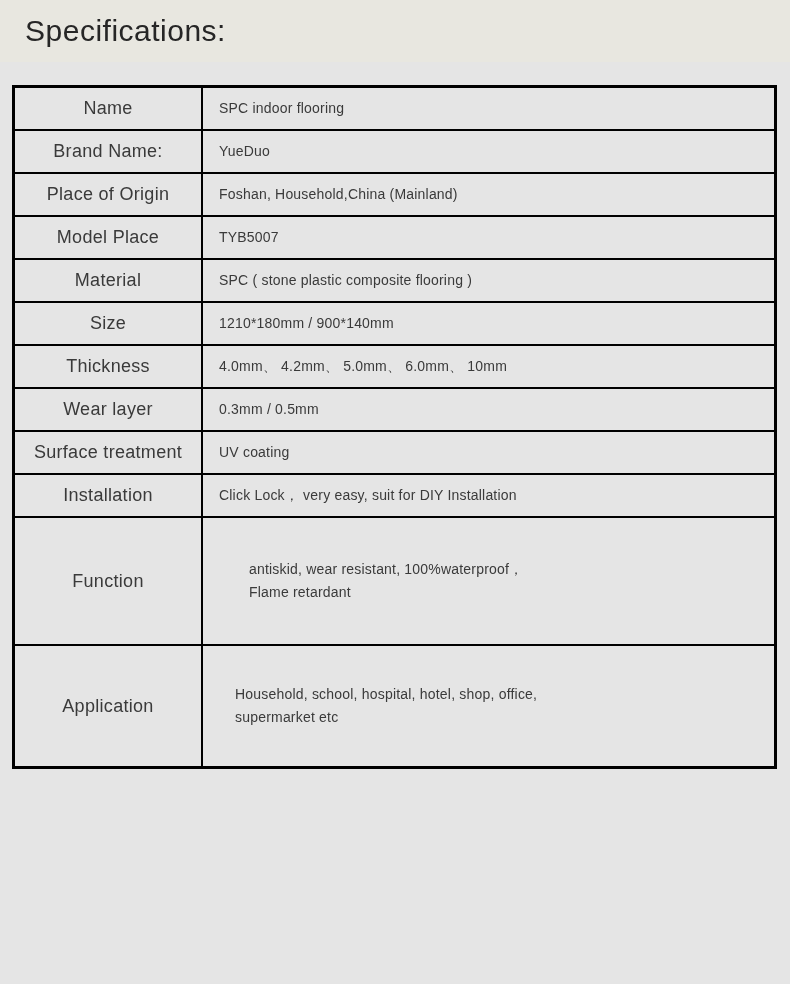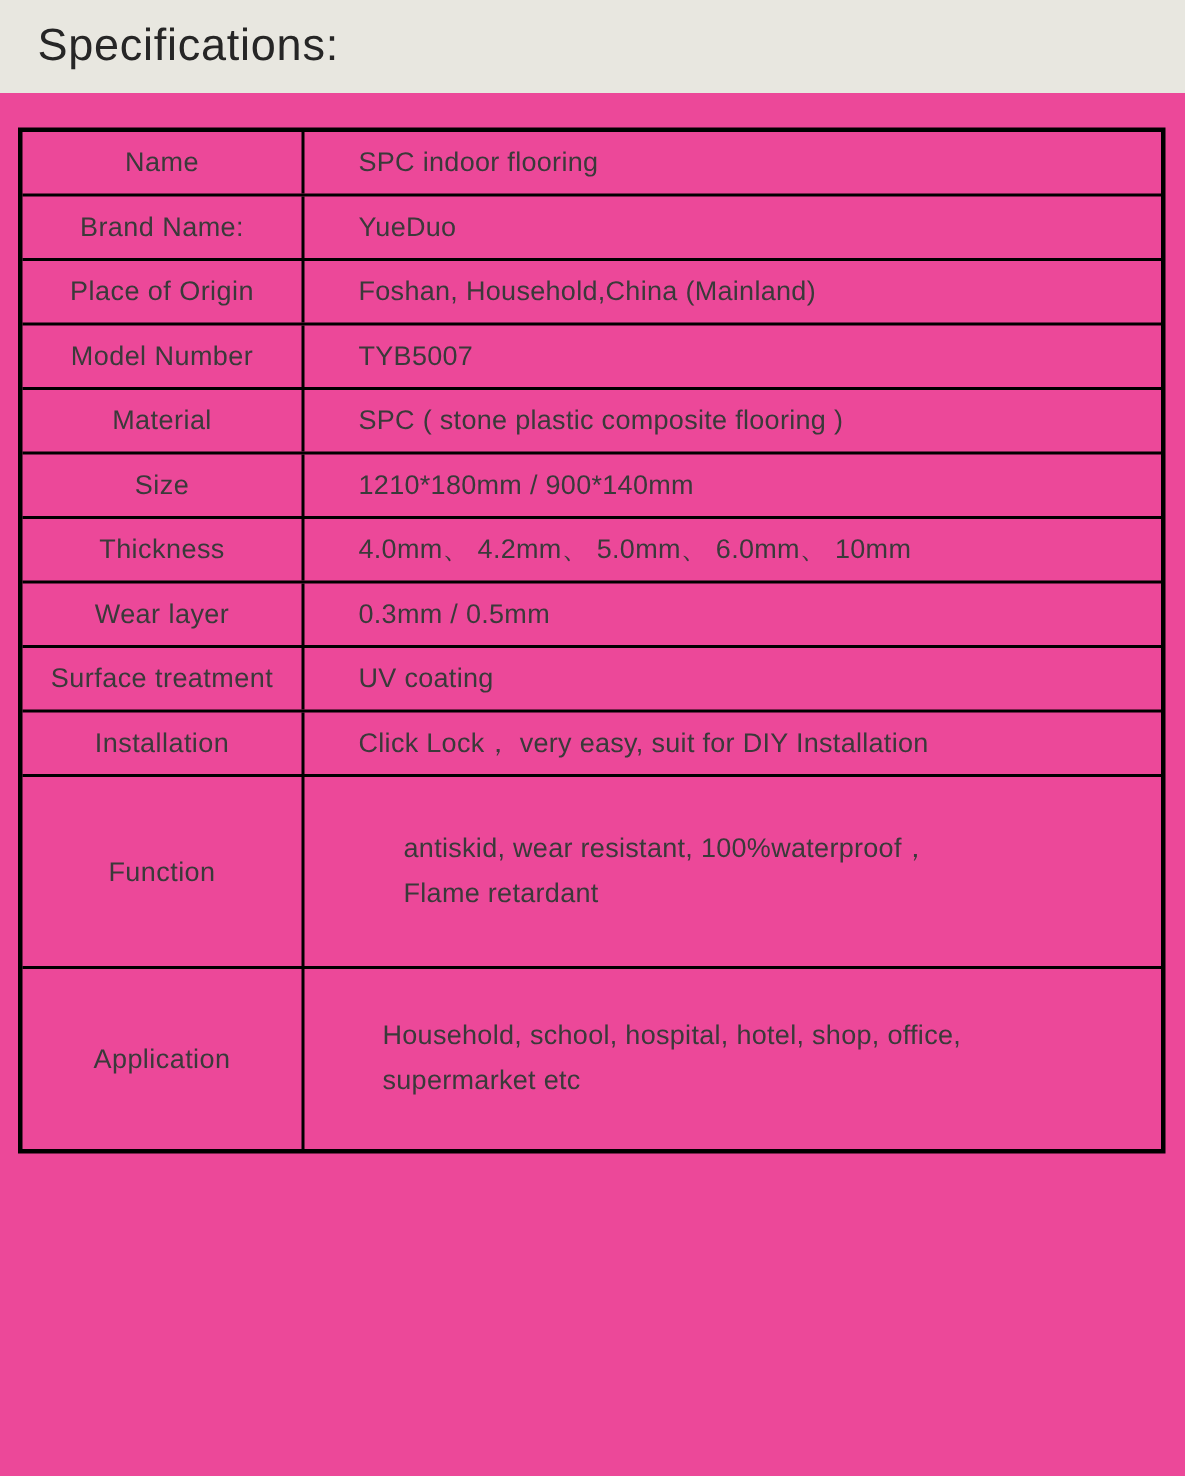--- a/index.html
+++ b/index.html
@@ -4,21 +4,21 @@
 <style>
   html, body {
     margin: 0;
     padding: 0;
     background: #ffffff;
     font-family: "Liberation Sans", "DejaVu Sans", sans-serif;
   }
   .page {
     width: 790px;
     height: 984px;
-    background: #ec4899;
+    background: #e5e5e5;
     position: relative;
     overflow: hidden;
   }
   .header-bar {
     width: 100%;
     height: 62px;
     background: #e8e7e0;
     display: flex;
     align-items: center;
     box-sizing: border-box;
@@ -57,22 +57,22 @@
     font-size: 18px;
     color: #3a3a3a;
     letter-spacing: 0.3px;
     padding: 0 4px;
   }
   .spec-value {
     flex: 1 1 auto;
     display: flex;
     align-items: center;
     box-sizing: border-box;
-    padding: 0 20px 0 36px;
-    font-size: 18px;
+    padding: 0 20px 0 16px;
+    font-size: 14px;
     color: #3a3a3a;
     letter-spacing: 0.2px;
     white-space: pre-line;
     line-height: 1.65;
   }
 </style>
 </head>
 <body>
 
 <div class="page">
@@ -92,21 +92,21 @@
       <div class="spec-label">Brand Name:</div>
       <div class="spec-value">YueDuo</div>
     </div>
 
     <div class="spec-row">
       <div class="spec-label">Place of Origin</div>
       <div class="spec-value">Foshan, Household,China (Mainland)</div>
     </div>
 
     <div class="spec-row">
-      <div class="spec-label">Model Number</div>
+      <div class="spec-label">Model Place</div>
       <div class="spec-value">TYB5007</div>
     </div>
 
     <div class="spec-row">
       <div class="spec-label">Material</div>
       <div class="spec-value">SPC ( stone plastic composite flooring )</div>
     </div>
 
     <div class="spec-row">
       <div class="spec-label">Size</div>

